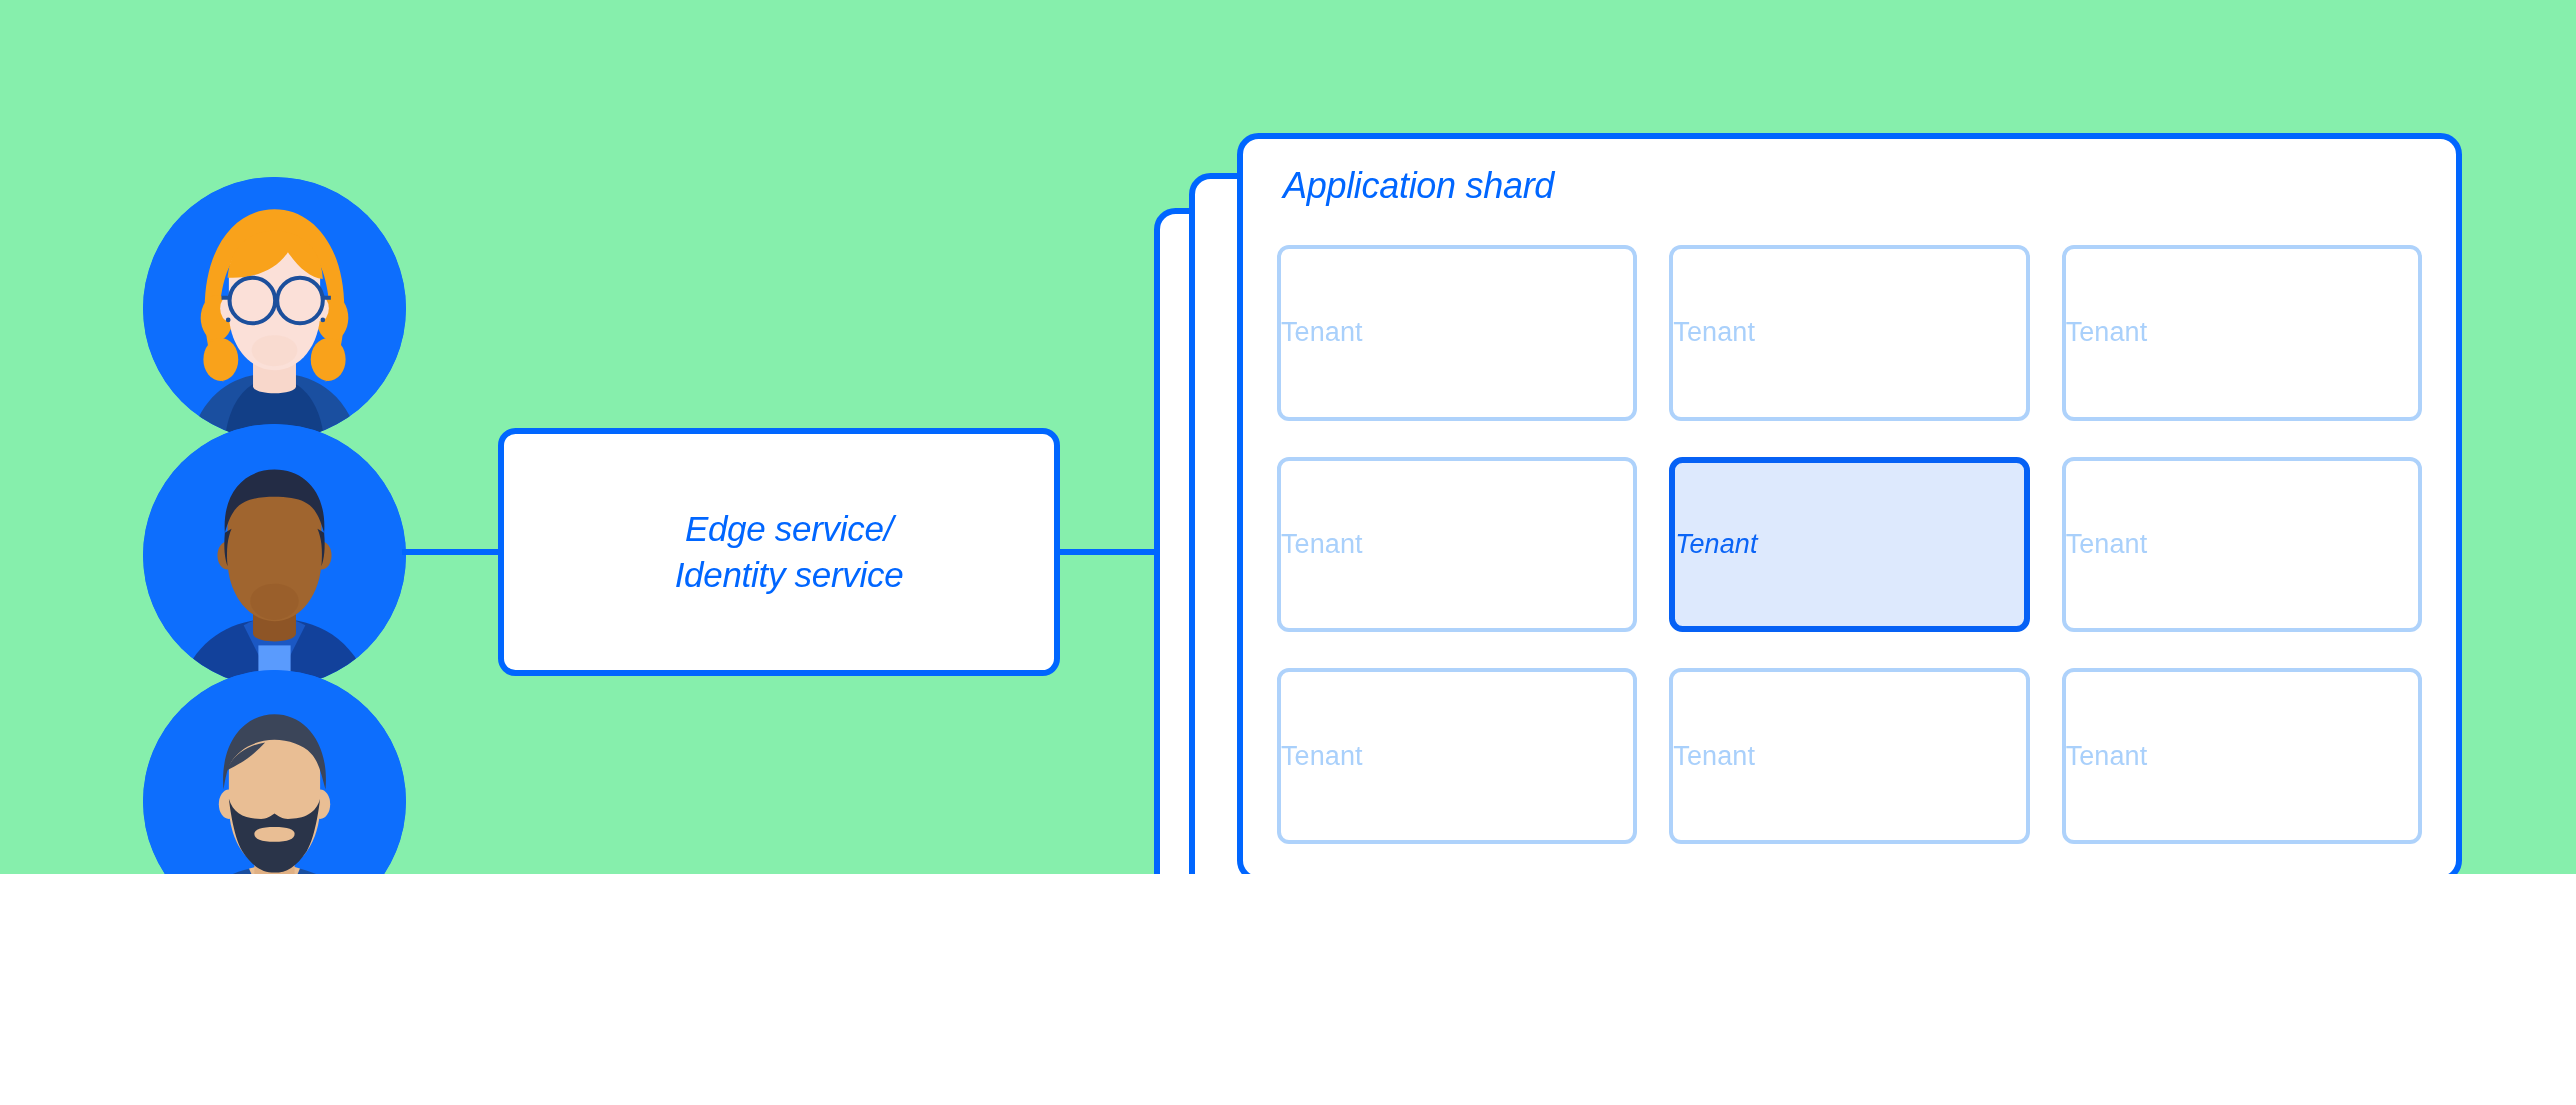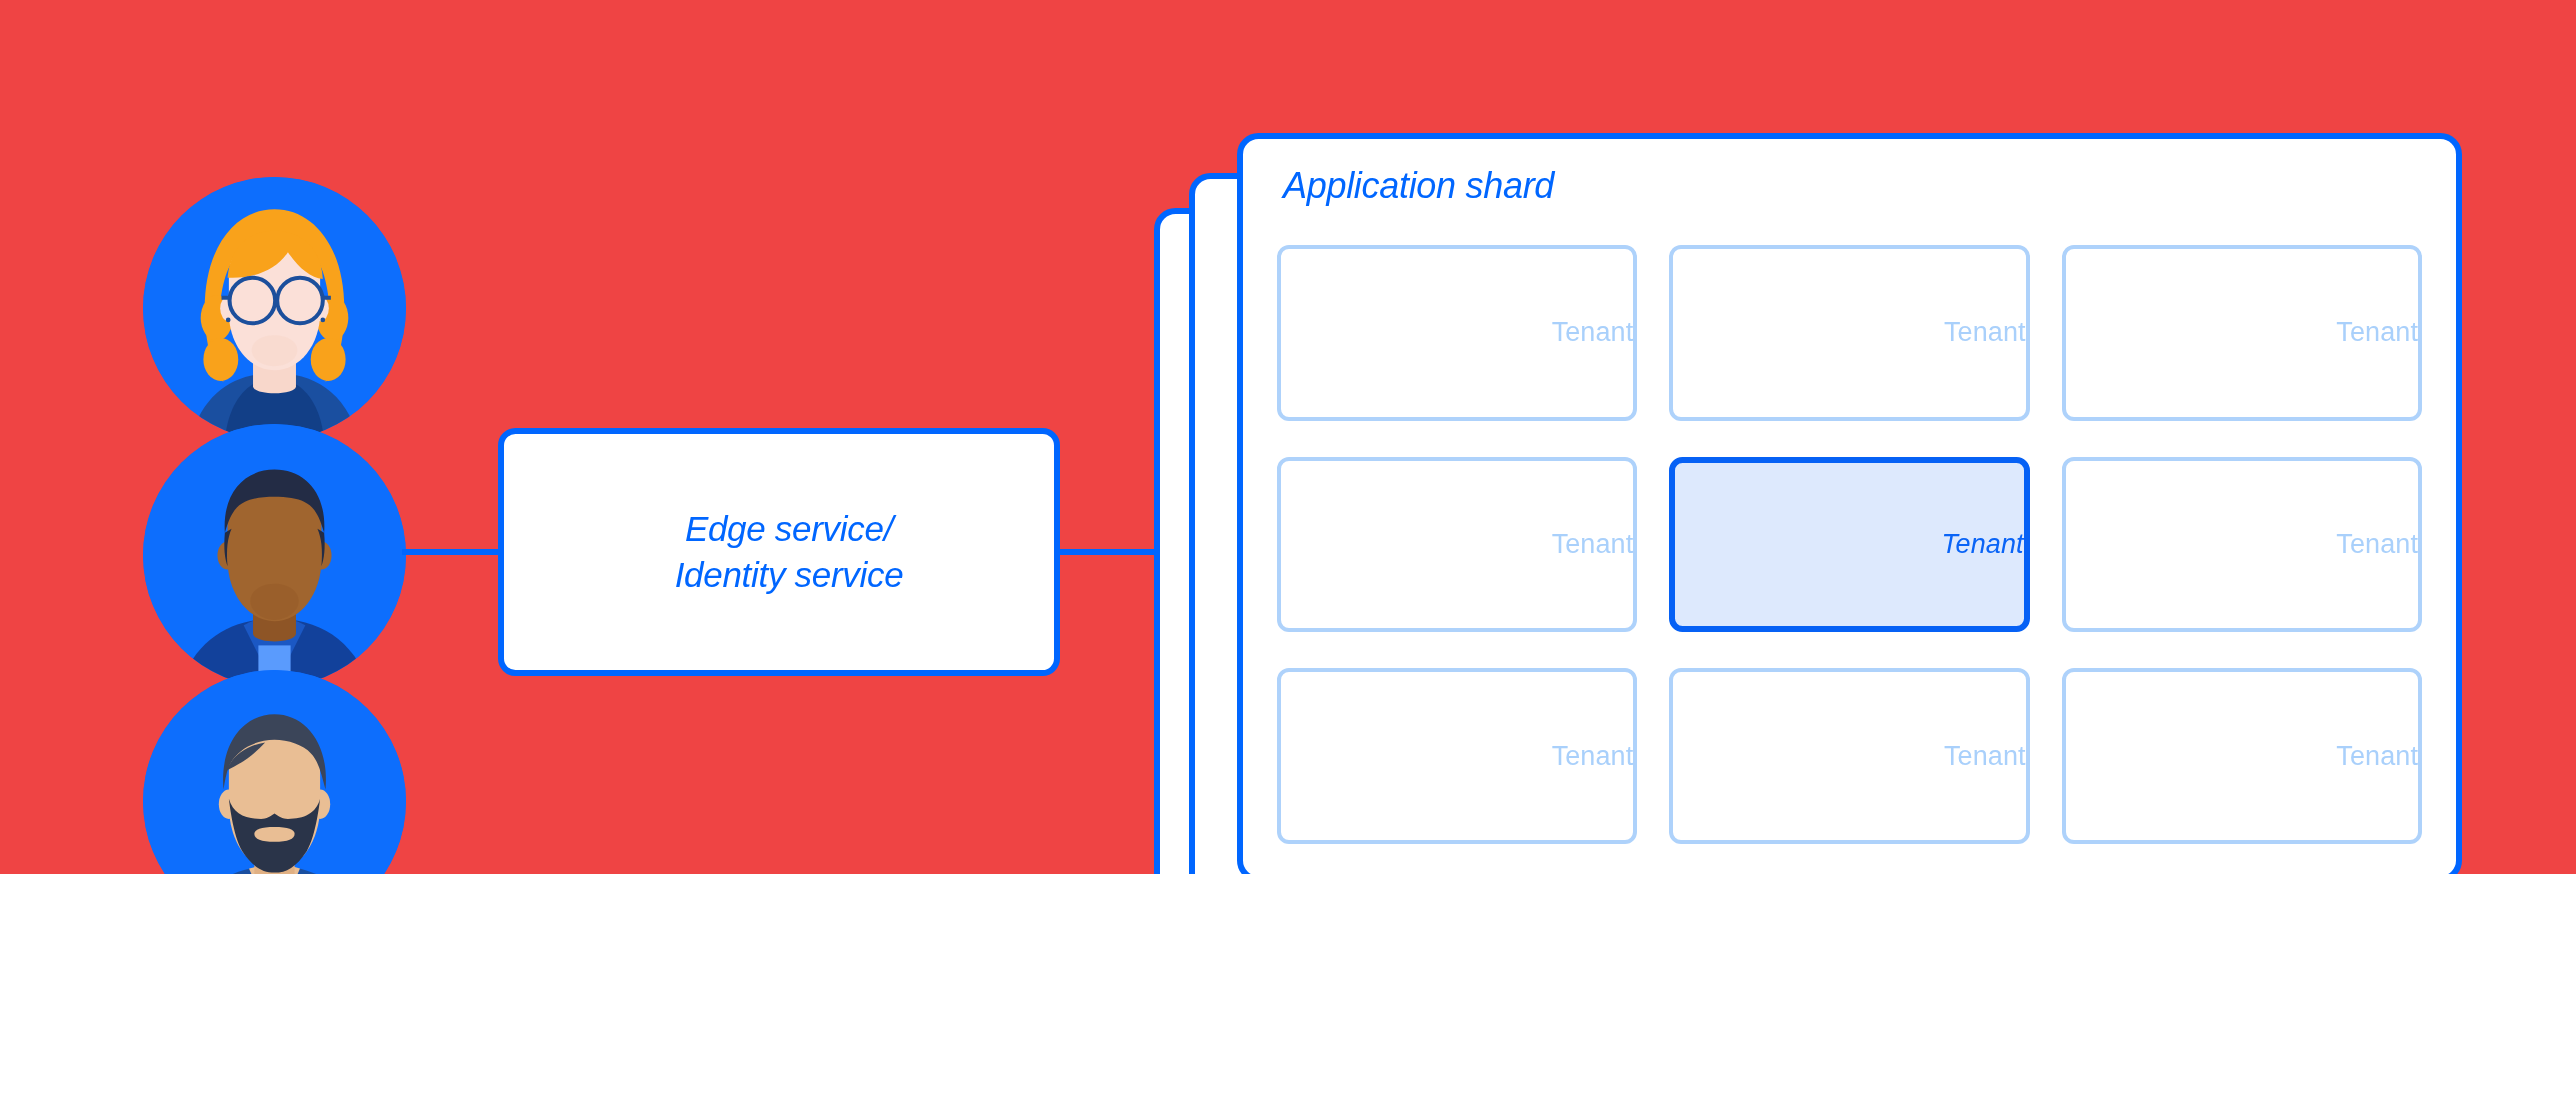--- a/index.html
+++ b/index.html
@@ -8,21 +8,21 @@
     padding: 0;
     background: #ffffff;
   }
   body {
     font-family: "Liberation Sans", sans-serif;
   }
   #stage {
     position: relative;
     width: 2576px;
     height: 874px;
-    background: #ef4444;
+    background: #86efac;
     overflow: hidden;
   }
 
   
   .avatar {
     position: absolute;
     width: 263px;
     height: 263px;
     border-radius: 50%;
     overflow: hidden;
@@ -113,22 +113,21 @@
     column-gap: 32px;
     row-gap: 36px;
   }
   .tenant {
     box-sizing: border-box;
     border: 4px solid #aed2fb;
     border-radius: 12px;
     background: #ffffff;
     display: flex;
     align-items: center;
-    justify-content: flex-end;
-    padding-left: 12px;
+    justify-content: flex-start;
   }
   .tenant-label {
     font-size: 27px;
     font-weight: 400;
     color: #a9d0fb;
     letter-spacing: 0.1px;
   }
   .tenant.active {
     border: 6px solid #0661f5;
     border-radius: 13.4px;

